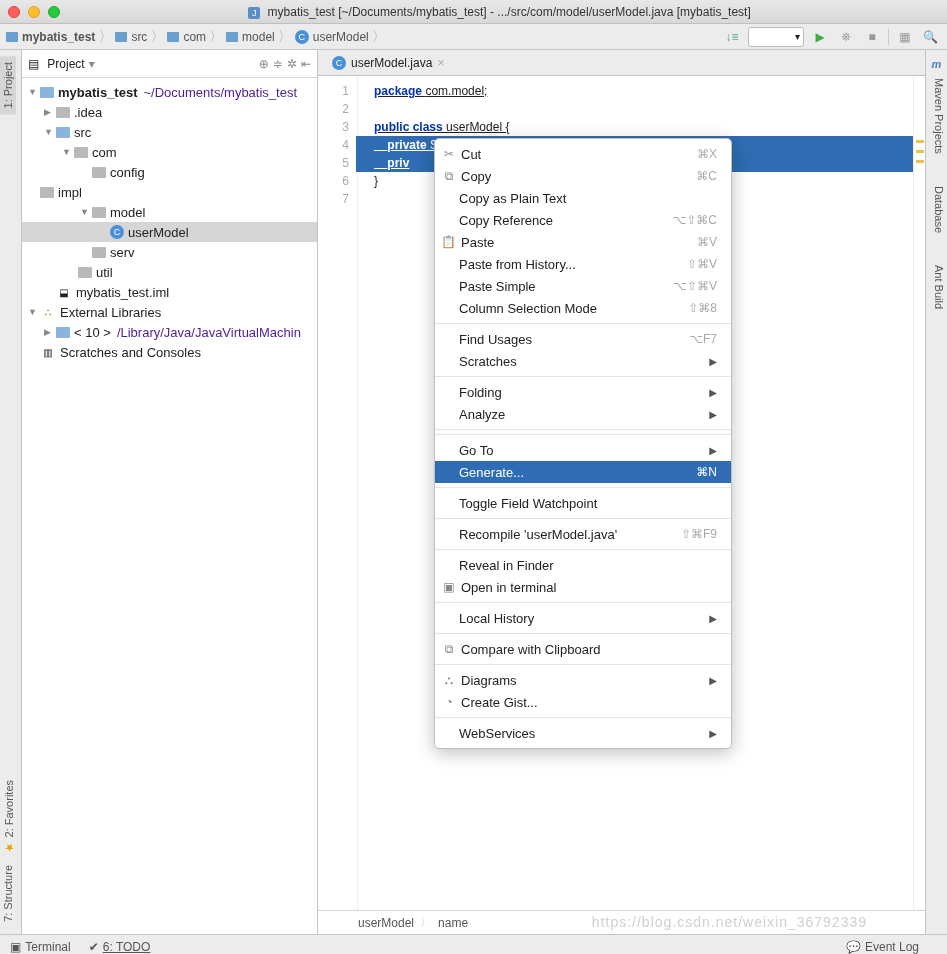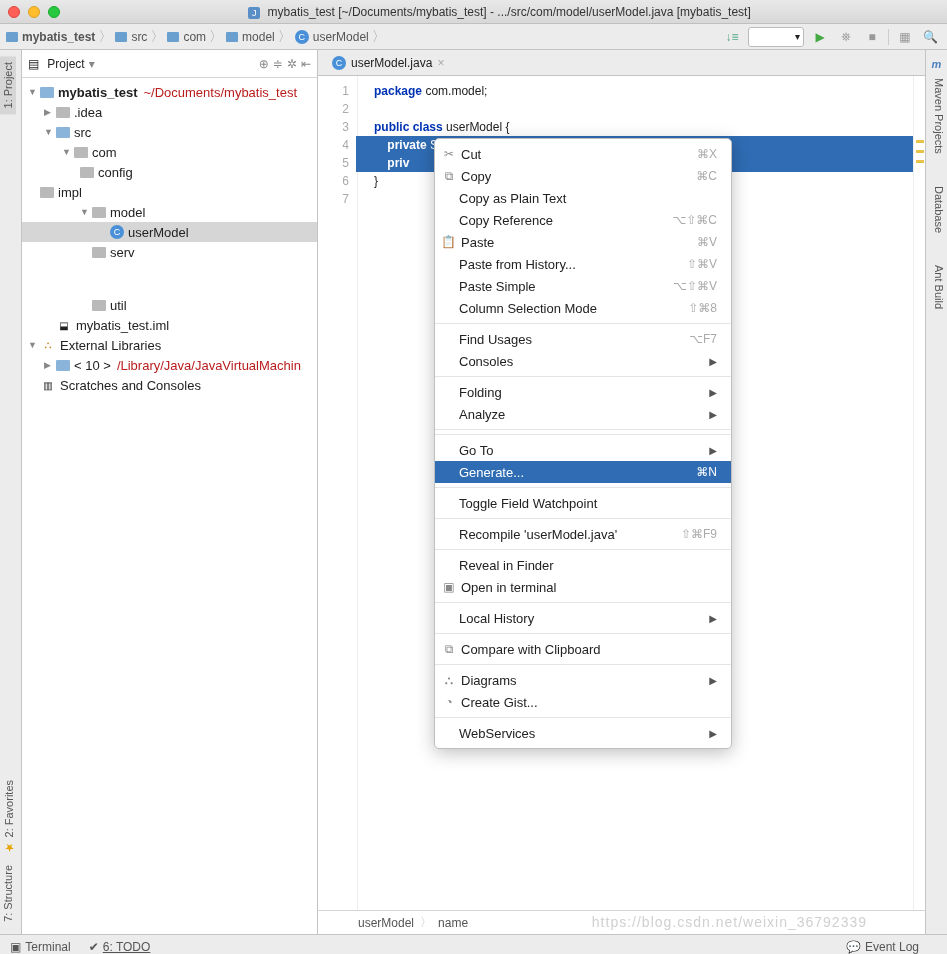--- a/index.html
+++ b/index.html
@@ -39,31 +39,31 @@
 .panel-header .title { font-weight:500; margin-left:8px; }
 .panel-header .tools { margin-left:auto; display:flex; gap:4px; color:#888; }
 .tree { flex:1; overflow:auto; padding:4px 0; font-size:13px; }
 .tree-row { display:flex; align-items:center; height:20px; padding-left:6px; white-space:nowrap; cursor:pointer; }
 .tree-row .arrow { width:12px; color:#888; font-size:9px; }
 .tree-row .ticon { width:16px; height:14px; margin-right:4px; display:flex; align-items:center; justify-content:center; font-size:10px; }
 .ticon.dir { width:14px; height:11px; background:#8ab4da; border-radius:1px; }
 .ticon.dir.grey { background:#b9b9b9; }
 .ticon.class { width:14px; height:14px; border-radius:50%; background:#4a90d9; color:#fff; font-size:9px; }
 .tree-row.selected { background:#d6d6d6; }
-.tree-row .muted { color:#b91c1c; margin-left:6px; }
+.tree-row .muted { color:#4c1d95; margin-left:6px; }
 
 .editor-area { flex:1; display:flex; flex-direction:column; background:#fff; }
 .editor-tabs { height:26px; background:#ececec; border-bottom:1px solid #c4c4c4; display:flex; align-items:center; padding-left:6px; font-size:12px; }
 .editor-tab { display:flex; align-items:center; background:#ececec; padding:4px 8px; gap:5px; }
 .editor-tab .close { color:#aaa; font-size:12px; cursor:pointer; }
 .editor-body { flex:1; position:relative; display:flex; overflow:hidden; }
 .gutter { width:40px; background:#fff; border-right:1px solid #eee; color:#aaa; font-family:Menlo,monospace; font-size:12px; text-align:right; padding:6px 8px 0 0; }
 .gutter div { height:18px; line-height:18px; }
 .code { flex:1; font-family:Menlo,monospace; font-size:12px; padding-top:6px; position:relative; }
-.code-line { height:18px; line-height:18px; white-space:pre; padding-left:16px; }
+.code-line { height:18px; line-height:18px; white-space:pre; padding-left:16px;text-decoration:underline; }
 .code-line.sel { background:#2f6cb3; color:#fff; margin-left:-2px; padding-left:18px; }
 .kw { color:#0033b3; font-weight:bold; }
 .code-line.sel .kw { color:#fff; }
 .right-gut { width:12px; background:#fff; border-left:1px solid #eee; position:relative; }
 .right-gut .mark { position:absolute; left:2px; width:8px; height:3px; background:#e8c34a; }
 
 .breadcrumb-bottom { height:24px; border-top:1px solid #d6d6d6; display:flex; align-items:center; padding-left:40px; font-size:12px; color:#555; }
 .breadcrumb-bottom .sep { margin:0 6px; color:#bbb; }
 
 
@@ -167,21 +167,21 @@
       <div class="tree-row" style="padding-left:22px;">
           <span class="arrow">▼</span>
           <span class="ticon dir"></span>
           <span>src</span>
         </div>
       <div class="tree-row" style="padding-left:40px;">
           <span class="arrow">▼</span>
           <span class="ticon dir grey"></span>
           <span>com</span>
         </div>
-      <div class="tree-row" style="padding-left:46px;">
+      <div class="tree-row" style="padding-left:58px;">
           <span class="arrow"></span>
           <span class="ticon dir grey"></span>
           <span>config</span>
         </div>
       <div class="tree-row" style="">
           <span class="arrow"></span>
           <span class="ticon dir grey"></span>
           <span>impl</span>
         </div>
       <div class="tree-row" style="padding-left:58px;">
@@ -192,21 +192,21 @@
       <div class="tree-row selected" style="padding-left:76px;">
           <span class="arrow"></span>
           <span class="ticon class">C</span>
           <span>userModel</span>
         </div>
       <div class="tree-row" style="padding-left:58px;">
           <span class="arrow"></span>
           <span class="ticon dir grey"></span>
           <span>serv</span>
         </div>
-      <div class="tree-row" style="padding-left:58px;margin-top:33px;">
+      <div class="tree-row" style="padding-left:44px;">
           <span class="arrow"></span>
           <span class="ticon dir grey"></span>
           <span>util</span>
         </div>
       <div class="tree-row" style="padding-left:22px;">
           <span class="arrow"></span>
           <span class="ticon">⬓</span>
           <span>mybatis_test.iml</span>
         </div>
       <div class="tree-row">
@@ -328,21 +328,21 @@
     <div class="menu-item">
       <span>Column Selection Mode</span>
       <span class="shortcut">⇧⌘8</span>
     </div>
     <div class="menu-sep"></div>
     <div class="menu-item">
       <span>Find Usages</span>
       <span class="shortcut">⌥F7</span>
     </div>
     <div class="menu-item">
-      <span>Consoles</span>
+      <span>Scratches</span>
       <span class="sub-arrow">▶</span>
     </div>
     <div class="menu-sep"></div>
     <div class="menu-item">
       <span>Folding</span>
       <span class="sub-arrow">▶</span>
     </div>
     <div class="menu-item">
       <span>Analyze</span>
       <span class="sub-arrow">▶</span>

